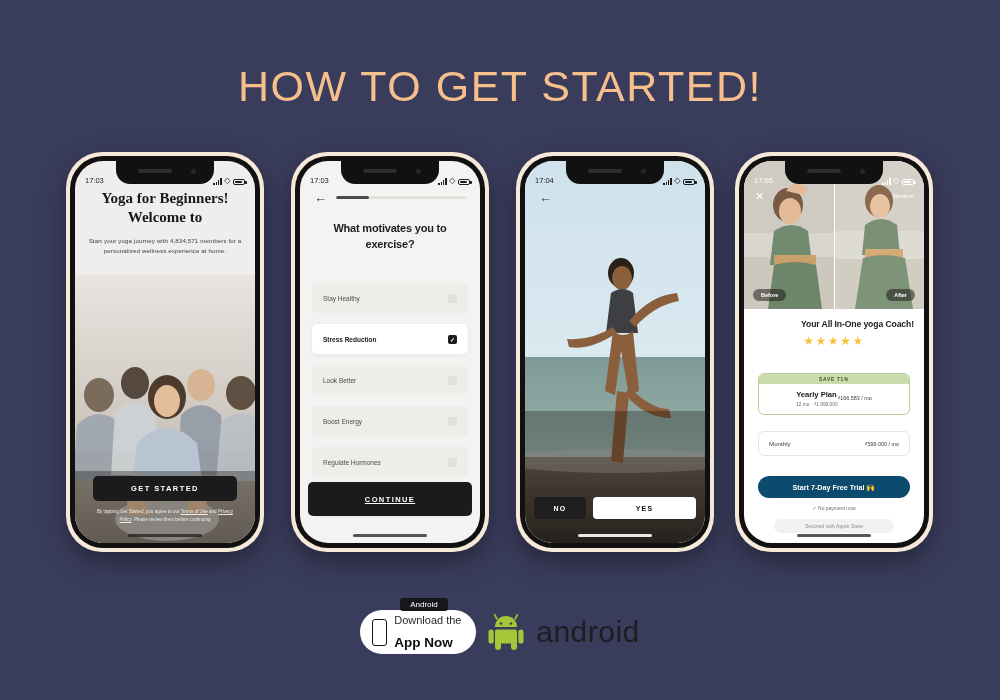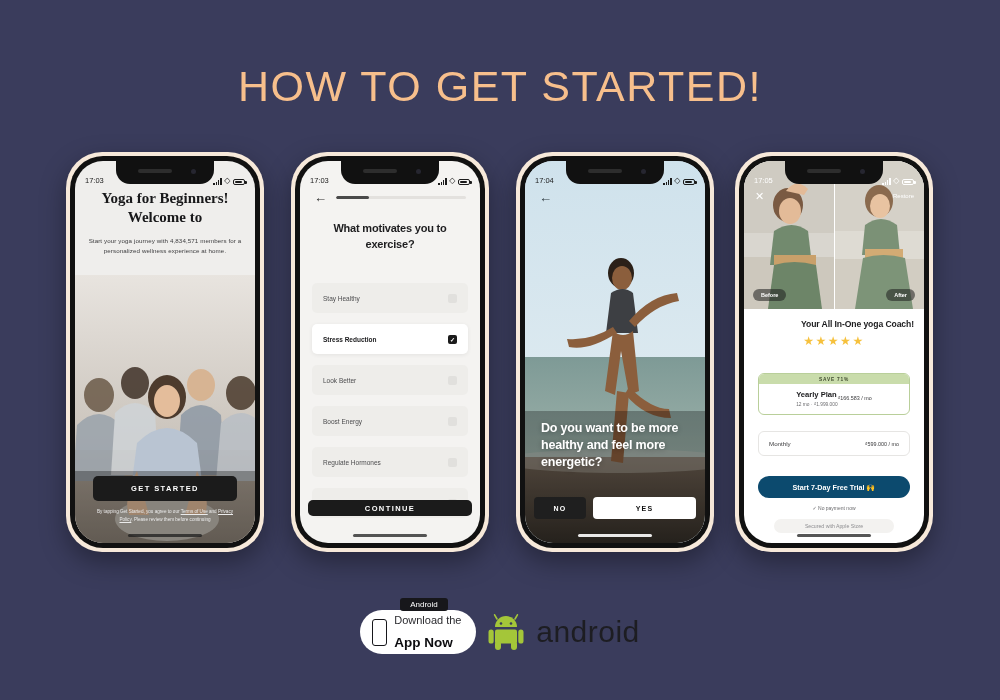--- a/index.html
+++ b/index.html
@@ -178,24 +178,25 @@
   }
   .opt.selected .box {
     background: #1b1b1b; position: relative;
   }
   .opt.selected .box::after{
     content:'✓'; position:absolute; inset:0; color:#fff;
     font-size:6px; display:flex; align-items:center; justify-content:center;
   }
   .p2-cta {
     position: absolute; left: 8px; right: 8px; bottom: 27px;
-    height: 16px; border-radius: 5px; background: #1b1b1b;
+    height: 34px; border-radius: 5px; background: #1b1b1b;
     color: #fff; font-size: 7.5px; font-weight: bold; letter-spacing: 1.4px;
     display: flex; align-items: center; justify-content: center;
     z-index: 30;
+    text-decoration: underline;
   }
 
   
   .p3 { left: 516px; top: 0; }
   .p3 .screen { background: #cfe0e8; }
   .p3-photo { position: absolute; inset: 0; overflow: hidden; }
   .p3-back {
     position: absolute; top: 30px; left: 14px; z-index: 25;
     font-size: 13px; color: #2e3a40; line-height: 1;
   }
@@ -506,21 +507,20 @@
               <path d="M104 160 q22 -26 48 -28 l2 8 q-24 4 -44 26z" fill="#8b5e3c"></path>
               <path d="M104 226 q22 22 40 22 l2 9 q-26 0 -46 -24z" fill="#8b5e3c"></path>
               <path d="M92 230 l-6 70 12 2 6 -70z" fill="#8b5e3c"></path>
             </g>
             <rect y="250" width="188" height="140" fill="#000" opacity=".28"></rect>
           </svg>
         </div>
 
         <span class="p3-back">←</span>
 
-        <div class="p3-text">Do you want to be more healthy and feel more energetic?</div>
 
         <div class="p3-actions">
           <div class="btn-no">NO</div>
           <div class="btn-yes">YES</div>
         </div>
 
         <div class="statusbar">
           <span>17:04</span>
           <span class="status-icons">
             <span class="ic-signal">

